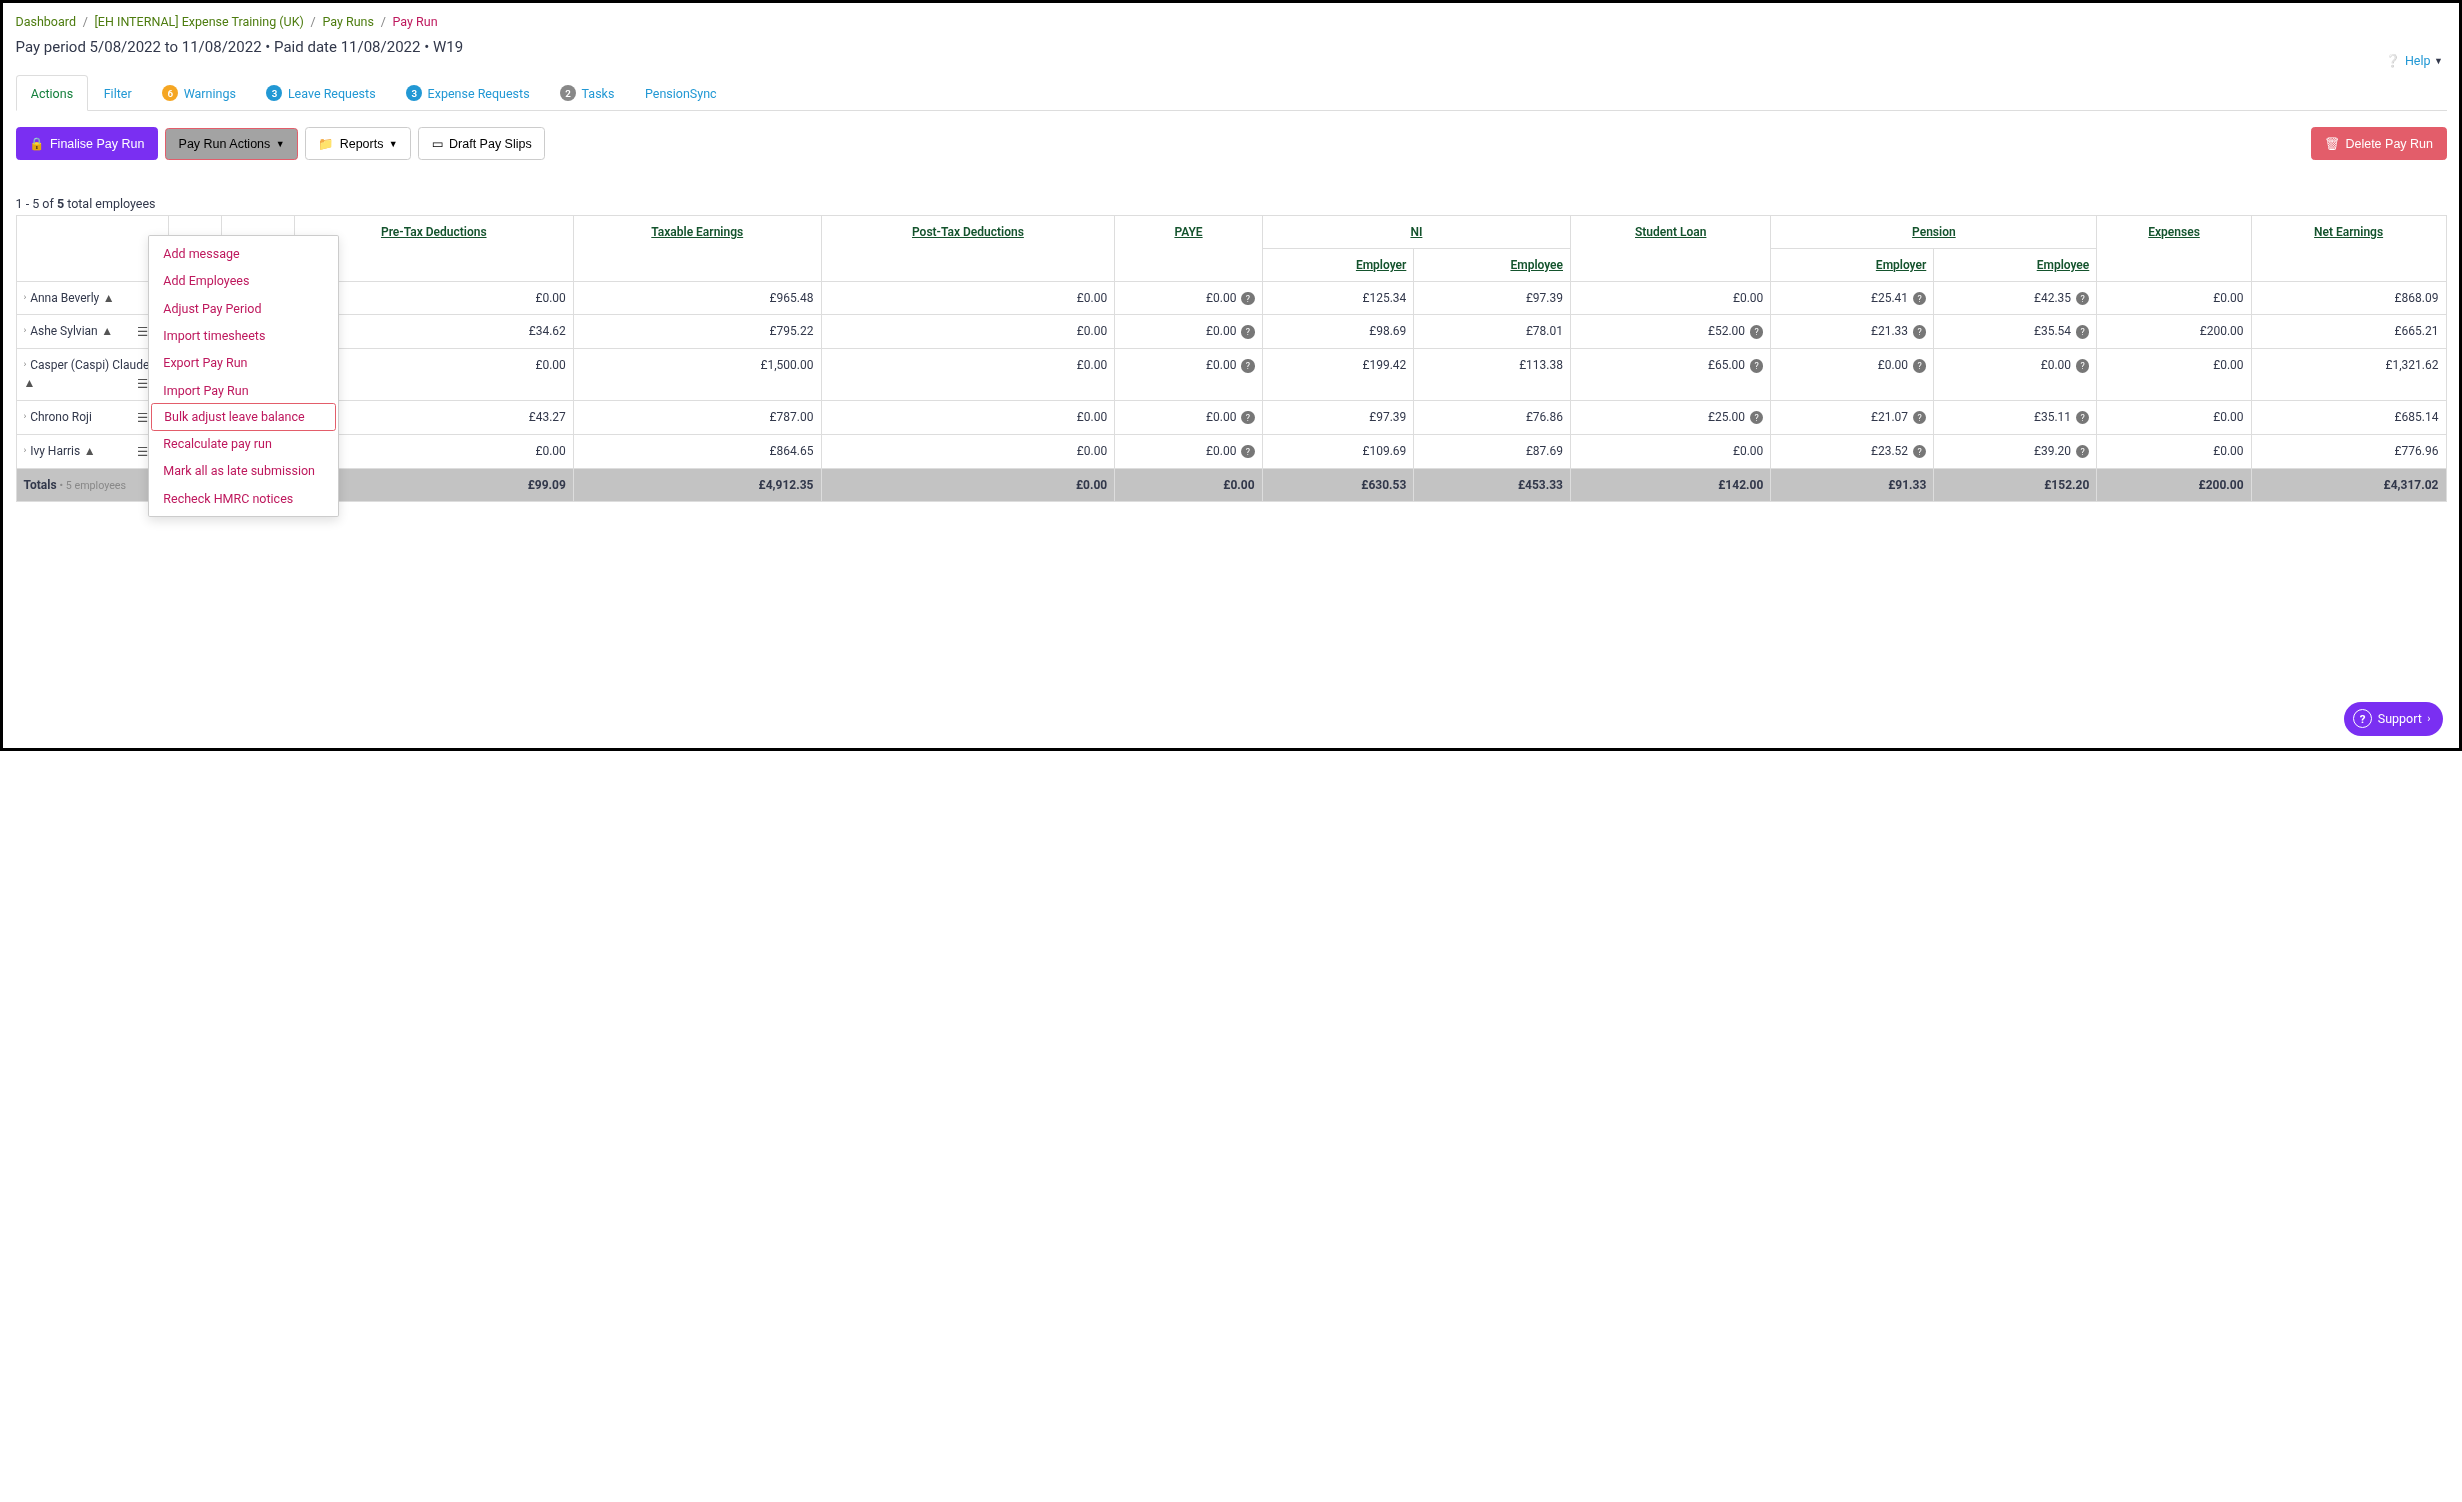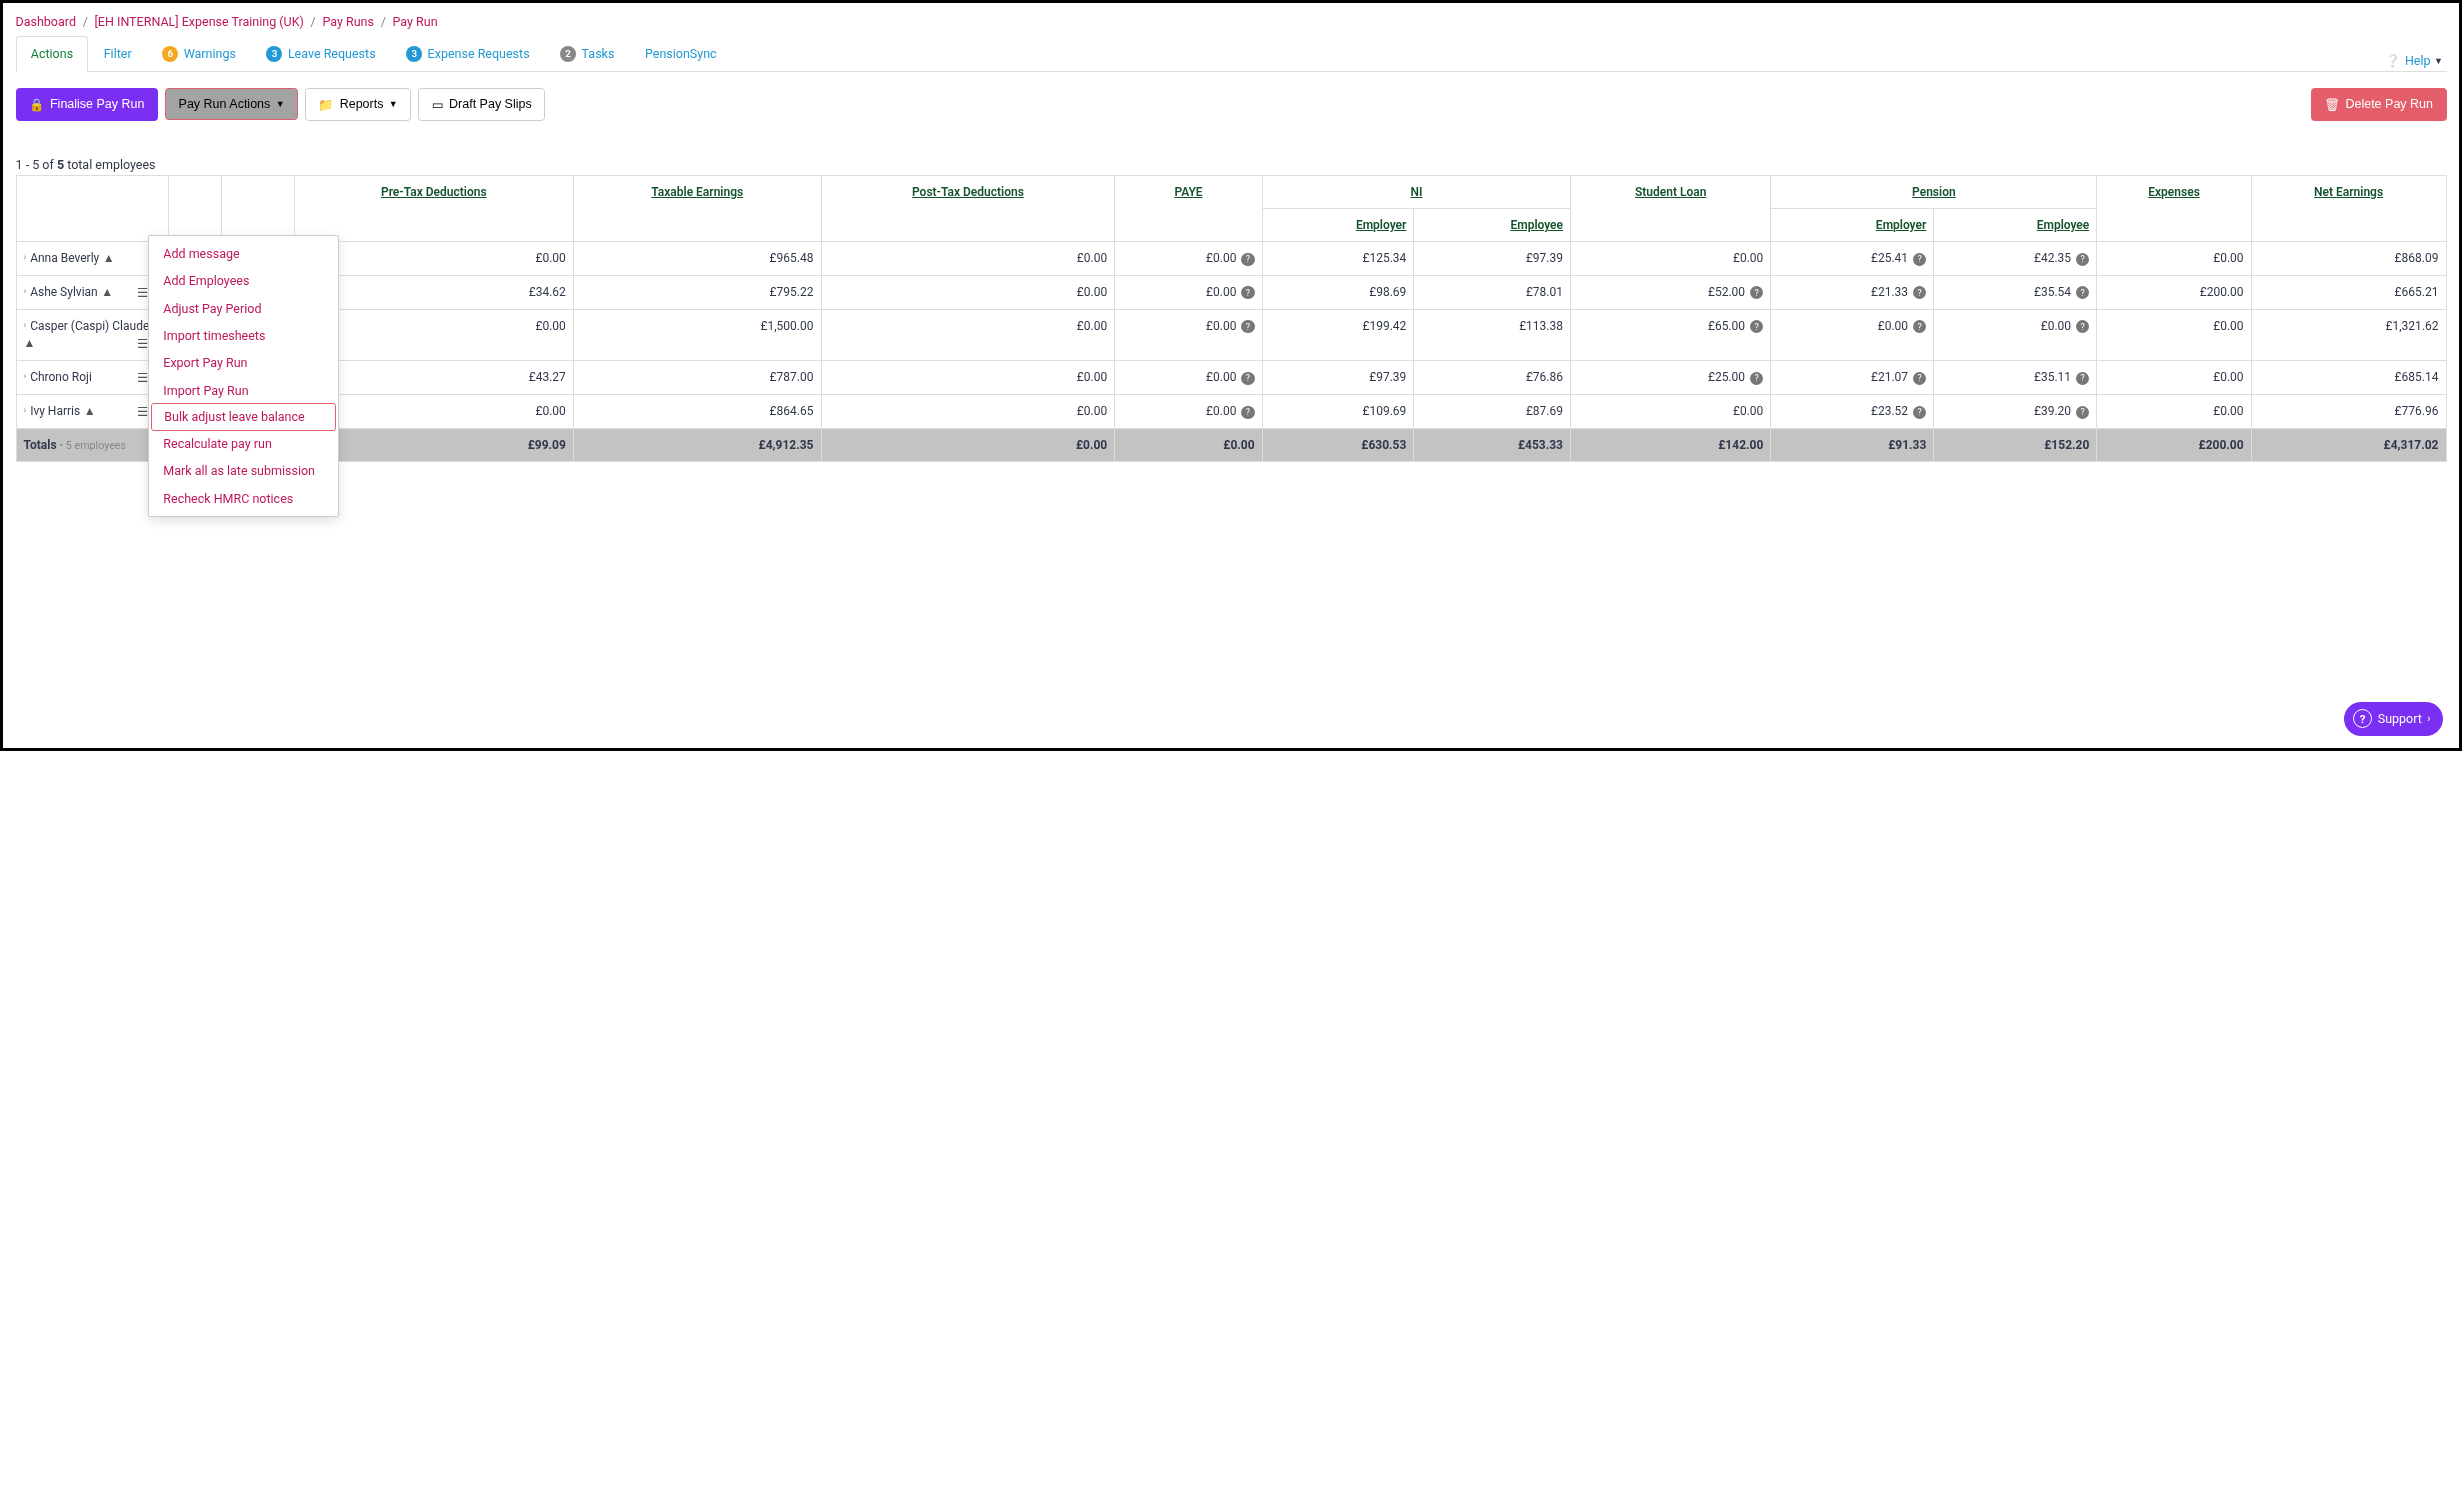--- a/index.html
+++ b/index.html
@@ -1,20 +1,20 @@
 <!DOCTYPE html>
 <html style="font-size:14.3px"><head>
 <meta charset="utf-8">
 <style>
 * { box-sizing: border-box; margin: 0; padding: 0; }
 body { font-family: -apple-system, BlinkMacSystemFont, "Segoe UI", Roboto, sans-serif; background:#fff; color:#32384B; font-size:12.5px; }
 .frame { border:3.6px solid #000; width:100%; min-height:751px; padding:7.1px 12.5px 18px 12.5px; position:relative; }
 
 .breadcrumb { font-size:12.5px; padding:3.6px 0 7.1px 0; }
-.breadcrumb a { color:#be185d; text-decoration:none; }
+.breadcrumb a { color:#4d7c0f; text-decoration:none; }
 .breadcrumb .sep { color:#888; margin:0 3.6px; }
 .breadcrumb .current { color:#be185d; }
 
 .help-link { position:absolute; top:50px; right:16px; color:#2298D4; font-size:12.5px; cursor:pointer; display:flex; align-items:center; gap:3.6px; }
 .help-link .caret-down { font-size:9px; color:#32384B; }
 
 h1 { font-size:32px; font-weight:600; color:#32384B; margin-top:7.1px; }
 .subtitle { font-size:15px; color:#32384B; margin-top:1.8px; margin-bottom:19.6px; }
 
 .tabs { display:flex; border-bottom:0.9px solid #ddd; gap:0; }
@@ -72,20 +72,21 @@
   <span class="sep">/</span>
   <span class="current">Pay Run</span>
 </div>
 
 <div class="help-link">
   <span>❔</span>
   <span>Help</span>
   <span class="caret-down">▼</span>
 </div>
 
+<div class="subtitle">Pay period 5/08/2022 to 11/08/2022 • Paid date 11/08/2022 • W19</div>
 
 <div class="tabs" id="tabs-container">
       <div class="tab active">
         <span>Actions</span>
       </div>
       <div class="tab">
         <span>Filter</span>
       </div>
       <div class="tab">
         <span class="badge orange">6</span>

